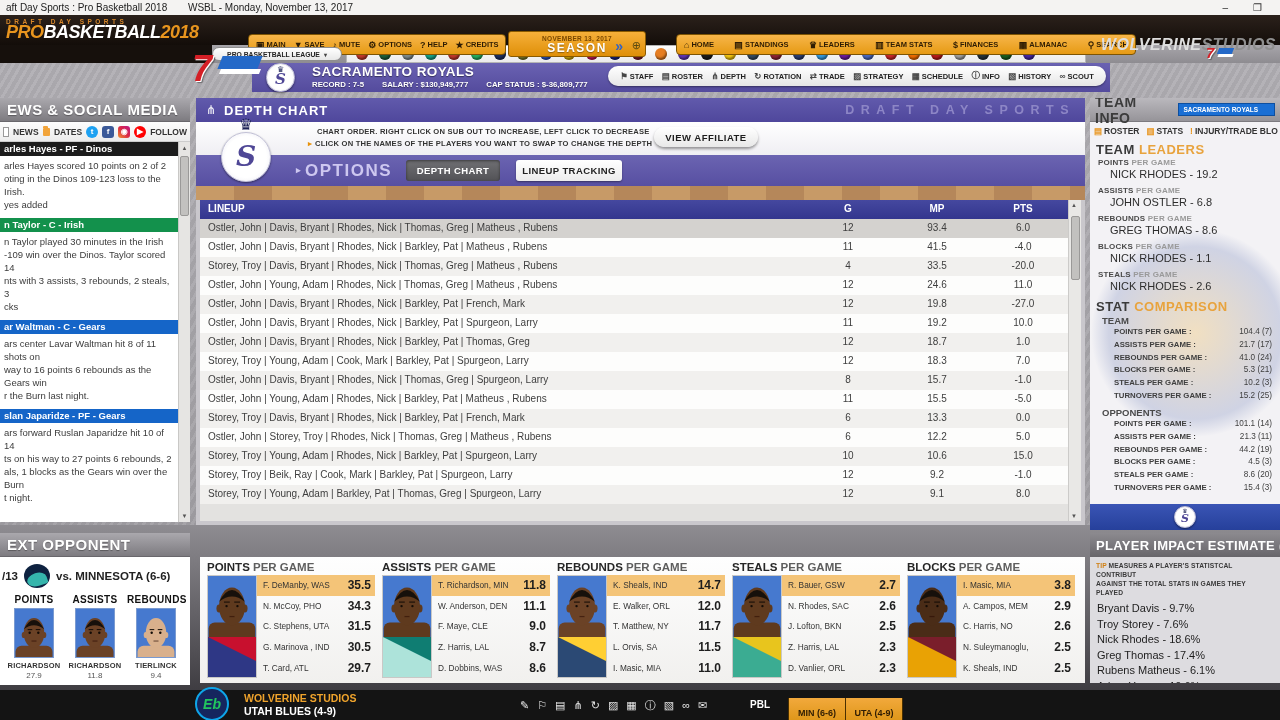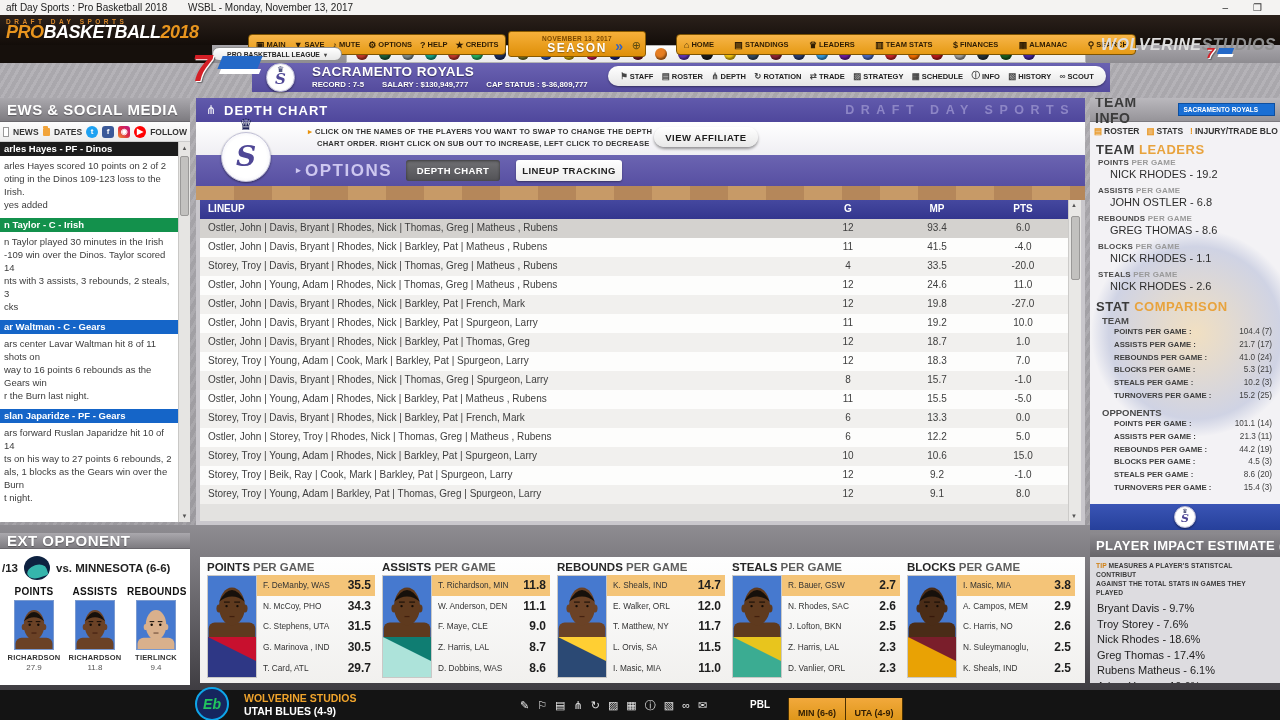--- a/index.html
+++ b/index.html
@@ -130,21 +130,21 @@
 .leader .val{font-size:11px;color:#2d2d2d;padding-left:12px;margin-top:1px}
 .sc-group{position:absolute;left:12px;font-size:9.5px;font-weight:bold;color:#4a4a4a}
 .sc-row{position:absolute;left:24px;right:8px;display:flex;justify-content:space-between;font-size:7.8px;font-weight:bold;color:#3f3f3f}
 .sc-row .v{font-weight:normal;font-size:8.2px}
 .ti-footer{position:absolute;left:0;right:0;bottom:0;height:26px;background:linear-gradient(#3a55b5,#26409b);display:flex;align-items:center;justify-content:center}
 .ti-footer .badge{width:22px;height:22px}.ti-footer .badge .s{font-size:11px}.ti-footer .badge .crown{font-size:6px;line-height:3px}
 
 .bottombg{left:0;top:525px;width:1280px;height:165px;background:linear-gradient(#8e8c91,#3f3d42);z-index:1}
 
 .opp-panel{left:0;top:533px;width:190px;height:152px;background:#fff;z-index:4}
-.opp-header{height:16px;font-size:15px;letter-spacing:.5px}
+.opp-header{height:24px;font-size:15px;letter-spacing:.5px}
 .opp-row1{display:flex;align-items:center;gap:6px;padding:7px 2px 3px;font-size:11.5px;font-weight:bold;color:#222}
 .minlogo{width:26px;height:24px;border-radius:50%;background:#0e2240;position:relative;overflow:hidden;flex:none}
 .minlogo::after{content:"";position:absolute;left:3px;top:9px;width:20px;height:13px;background:#35b5ac;border-radius:50% 50% 10% 50%;transform:rotate(-18deg)}
 .opp-cols{display:flex;justify-content:space-between;padding:3px 5px 0}
 .opp-col{width:58px;text-align:center}
 .opp-col .h{font-size:10px;font-weight:bold;color: #111;margin-bottom:3px;letter-spacing:.3px}
 .opp-col .ph{width:40px;height:50px;margin:0 auto;border:1px solid #7a9ad0;background:#4679cf}
 .opp-col .nm{font-size:7.5px;font-weight:bold;color:#333;margin-top:3px;letter-spacing:.2px}
 .opp-col .vl{font-size:8px;color:#555;margin-top:1px}
 
@@ -412,22 +412,22 @@
 </div>
 
 <div class="abs depth-panel">
   <div class="dp-header">
     <span class="mi">⋔</span>
     <span>DEPTH CHART</span>
     <span class="wm">DRAFT DAY SPORTS</span>
   </div>
   <div class="dp-white"></div>
   <div class="abs instr" style="position:absolute">
+    <div style="padding-left:9px"><span>CHART ORDER. RIGHT CLICK ON SUB OUT TO INCREASE, LEFT CLICK TO DECREASE</span></div>
     <div><span class="bullet">▸</span><span>CLICK ON THE NAMES OF THE PLAYERS YOU WANT TO SWAP TO CHANGE THE DEPTH</span></div>
-    <div style="padding-left:9px"><span>CHART ORDER. RIGHT CLICK ON SUB OUT TO INCREASE, LEFT CLICK TO DECREASE</span></div>
   </div>
   <div class="va-btn">VIEW AFFILIATE</div>
   <div class="abs dp-badge">
     <span class="crown">♛</span>
     <span class="badge circ">
         <span class="s">S</span>
       </span>
   </div>
   <div class="dp-options">
     <span class="opt-label"><span class="caret">▸</span><span>OPTIONS</span></span>

